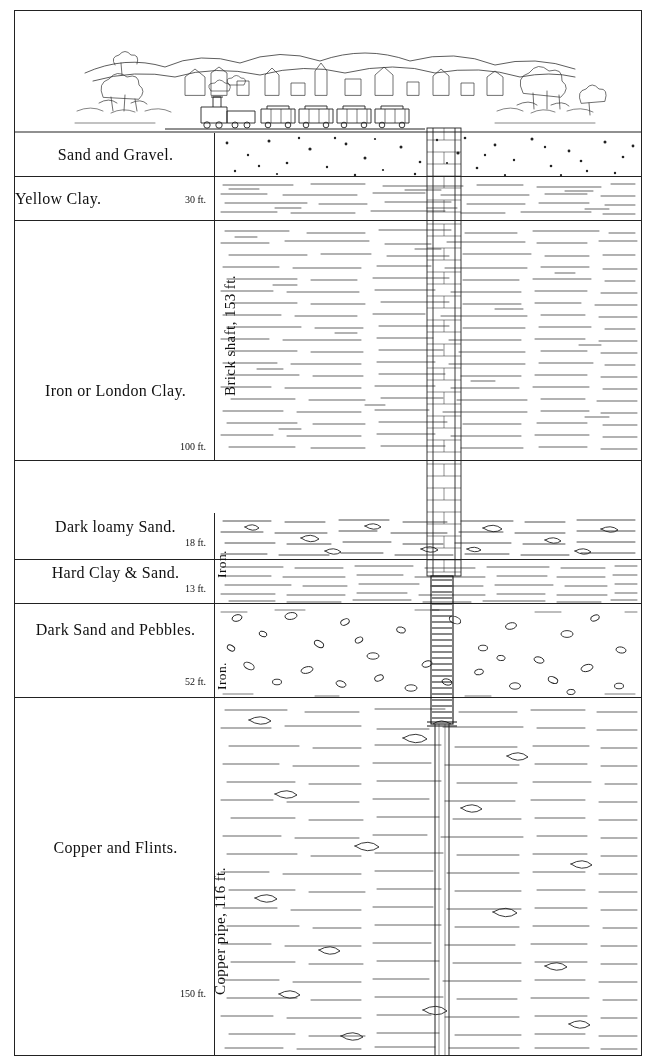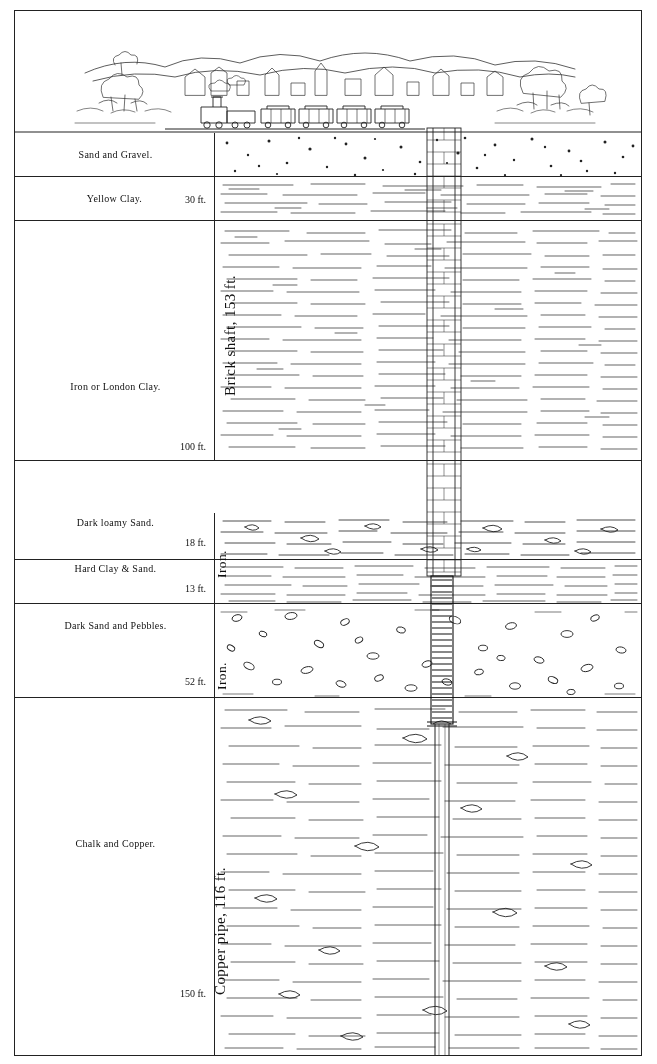--- a/index.html
+++ b/index.html
@@ -71,21 +71,21 @@
     width: 200px;
     height: 100%;
     box-sizing: border-box;
     border-right: 1px solid #222;
   }
   .label-text {
     position: absolute;
     left: 8px;
     right: 6px;
     text-align: center;
-    font-size: 10px;
+    font-size: 16px;
     line-height: 1.25;
     letter-spacing: 0.3px;
   }
   .label-center {
     top: 50%;
     transform: translateY(-50%);
   }
   .depth-right {
     position: absolute;
     right: 8px;
@@ -270,21 +270,21 @@
             <circle cx="232" cy="30" r="1.1"></circle>
               <circle cx="270" cy="22" r="1.2"></circle>
               <circle cx="346" cy="42" r="1.1"></circle>
           </g>
         </svg>
       </div>
     </div>
 
     <div class="layer" style="top:44px;height:44px;">
       <div class="label-col">
-        <div class="label-text label-center" style="left:0;right:0;text-align:center;">Yellow Clay.</div>
+        <div class="label-text label-center" style="left:0;right:0;text-align:left;">Yellow Clay.</div>
         <div class="depth-right" style="top:50%;transform:translateY(-50%);">30 ft.</div>
       </div>
       <div class="pattern-col">
         <svg width="426" height="44" viewBox="0 0 426 44" xmlns="http://www.w3.org/2000/svg">
           <g stroke="#222" stroke-width="0.7" fill="none" stroke-linecap="round">
             <path d="M8 8 h 70 M96 7 h 54 M168 9 h 80 M262 8 h 46 M322 10 h 64 M396 7 h 24"></path>
             <path d="M6 17 h 46 M68 18 h 74 M158 16 h 52 M226 18 h 88 M330 17 h 42 M386 19 h 34"></path>
             <path d="M10 26 h 82 M104 27 h 48 M170 25 h 66 M252 27 h 58 M324 26 h 50 M390 28 h 30"></path>
             <path d="M6 35 h 56 M76 36 h 64 M156 34 h 74 M246 36 h 44 M306 35 h 70 M388 37 h 32"></path>
             <path d="M14 12 h 30 M190 13 h 36 M350 14 h 28 M60 31 h 26 M212 31 h 30 M370 32 h 24"></path>
@@ -419,21 +419,21 @@
           <g stroke="#222" stroke-width="0.6" fill="none" stroke-linecap="round">
             <path d="M6 8 h 26 M60 6 h 30 M200 6 h 24 M320 8 h 26 M410 8 h 12"></path>
             <path d="M8 90 h 30 M100 92 h 24 M250 92 h 26 M390 90 h 30"></path>
           </g>
         </svg>
       </div>
     </div>
 
     <div class="layer" style="top:565px;height:357px;border-bottom:none;">
       <div class="label-col">
-        <div class="label-text" style="top:140px;">Chalk and Copper.</div>
+        <div class="label-text" style="top:140px;">Copper and Flints.</div>
         <div class="depth-right" style="top:290px;">150 ft.</div>
       </div>
       <div class="pattern-col">
         <svg width="426" height="357" viewBox="0 0 426 357" xmlns="http://www.w3.org/2000/svg">
           <g stroke="#222" stroke-width="0.7" fill="none" stroke-linecap="round">
             <path d="M10 12 h 62 M90 14 h 54 M160 11 h 70 M244 14 h 58 M316 12 h 54 M382 14 h 40"></path>
             <path d="M6 30 h 50 M70 28 h 76 M162 31 h 52 M228 29 h 80 M322 30 h 48 M382 32 h 40"></path>
             <path d="M14 48 h 70 M98 50 h 48 M160 47 h 66 M240 49 h 62 M318 48 h 56 M386 50 h 36"></path>
             <path d="M8 66 h 56 M78 68 h 66 M158 65 h 58 M230 67 h 74 M320 66 h 52 M386 68 h 36"></path>
             <path d="M12 84 h 68 M94 86 h 52 M162 83 h 64 M242 85 h 60 M318 84 h 58 M390 86 h 32"></path>

